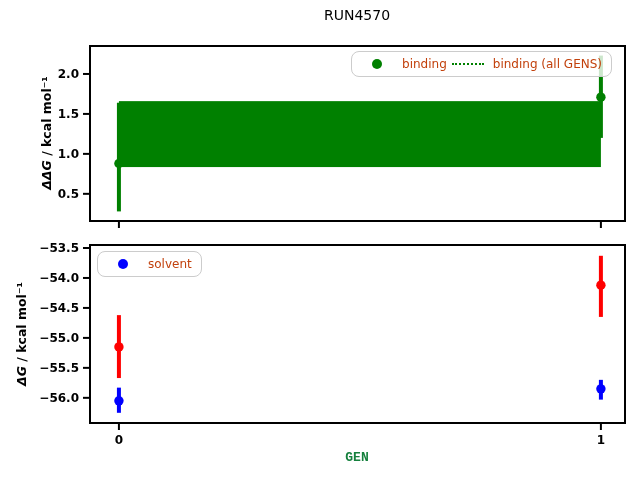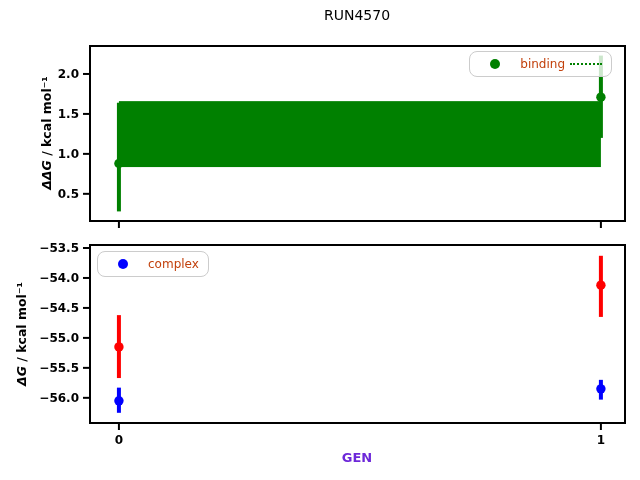--- a/index.html
+++ b/index.html
@@ -7,21 +7,21 @@
     position:relative; width:640px; height:480px; background:#ffffff;
     font-family:"DejaVu Sans", sans-serif; overflow:hidden;
   }
   #plot-svg { position:absolute; left:0; top:0; }
   .fig-title {
     position:absolute; left:357px; top:7px; transform:translateX(-50%);
     font-size:14px; font-weight:normal; color:#000; white-space:nowrap;
   }
   .xlabel {
     position:absolute; left:357px; top:450px; transform:translateX(-50%);
-    font-size:13px; font-weight:bold; color:#6d28d9; white-space:nowrap;
+    font-size:13px; font-weight:bold; color:#15803d; white-space:nowrap;font-family:Liberation Mono, monospace;
   }
   .ylabel {
     position:absolute; transform:translate(-50%,-50%) rotate(-90deg);
     font-size:12.5px; font-weight:bold; color:#000; white-space:nowrap;
   }
   .ylabel-top  { left:46px; top:133px; }
   .ylabel-bottom { left:21px; top:334px; }
   .math { font-style:italic; }
   .tick { font:bold 12px "DejaVu Sans", sans-serif; fill:#000; }
   .legend {
@@ -103,25 +103,26 @@
     <div class="legend-row">
       <span class="licon">
           <span class="ldot" style="background: rgb(0, 128, 0);"></span>
         </span>
       <span class="ltext">binding</span>
     </div>
     <div class="legend-row">
       <span class="licon">
           <span class="ldotted" style="border-top-color: rgb(0, 128, 0);"></span>
         </span>
+      <span class="ltext">binding (all GENS)</span>
     </div>
   </div>
 
   <div class="legend legend-bottom">
     <div class="legend-row">
       <span class="licon">
           <span class="ldot" style="background: rgb(0, 0, 255);"></span>
         </span>
-      <span class="ltext">complex</span>
+      <span class="ltext">solvent</span>
     </div>
   </div>
 
 </div>
 
 </body></html>

